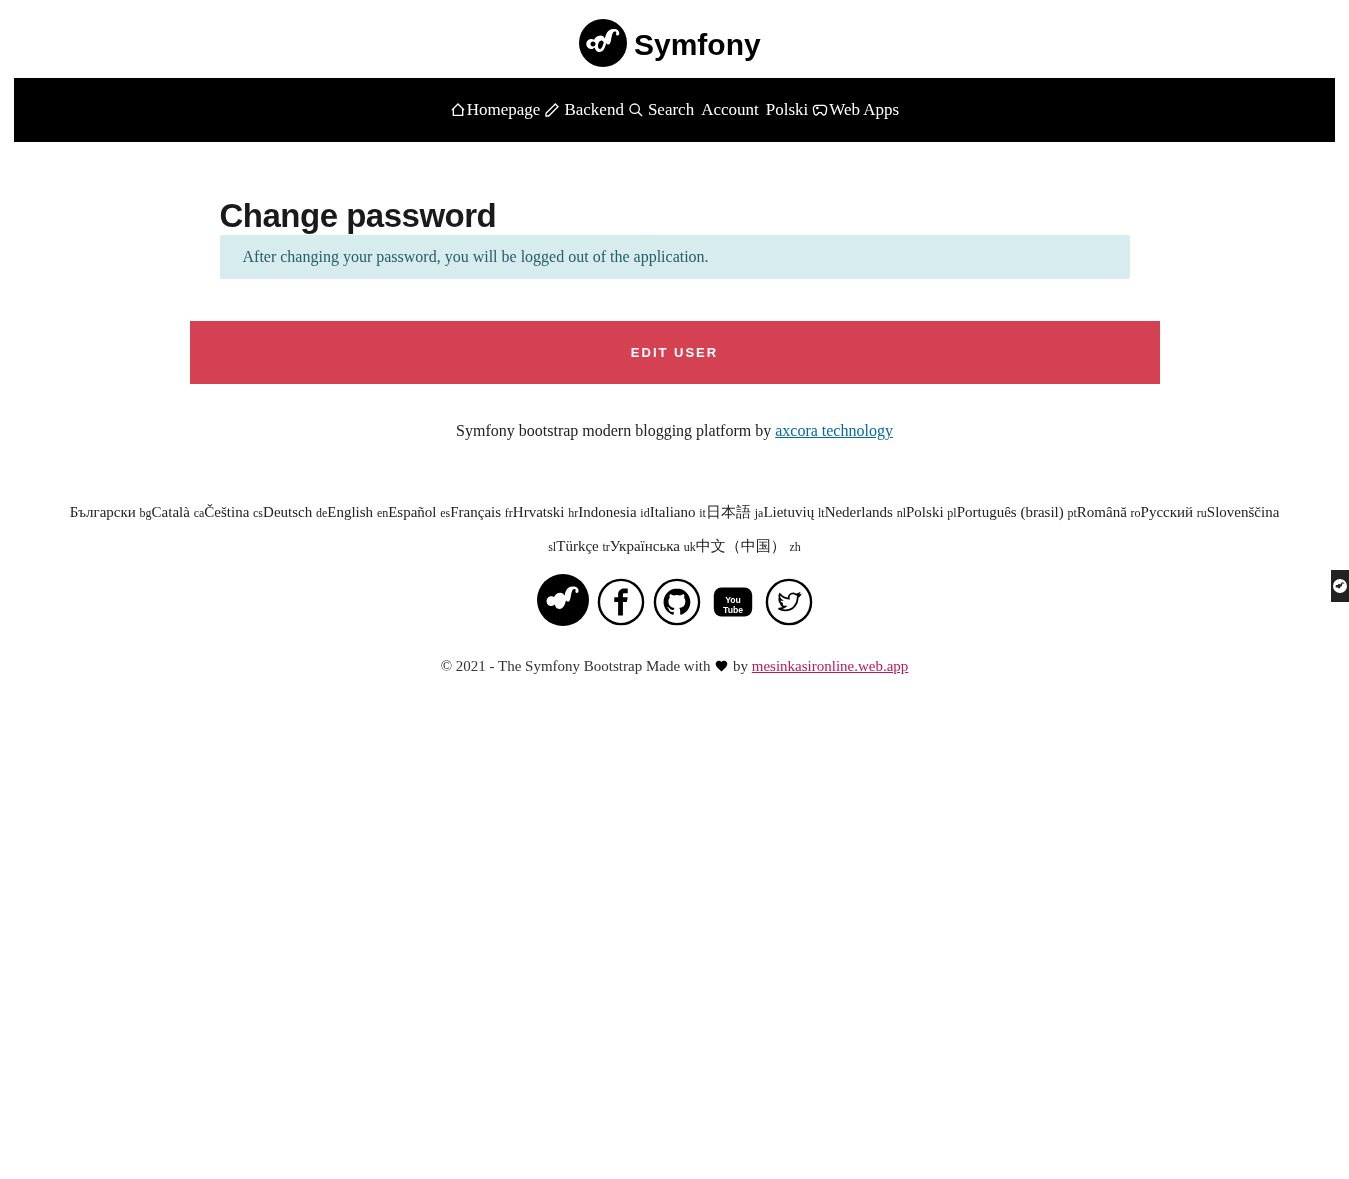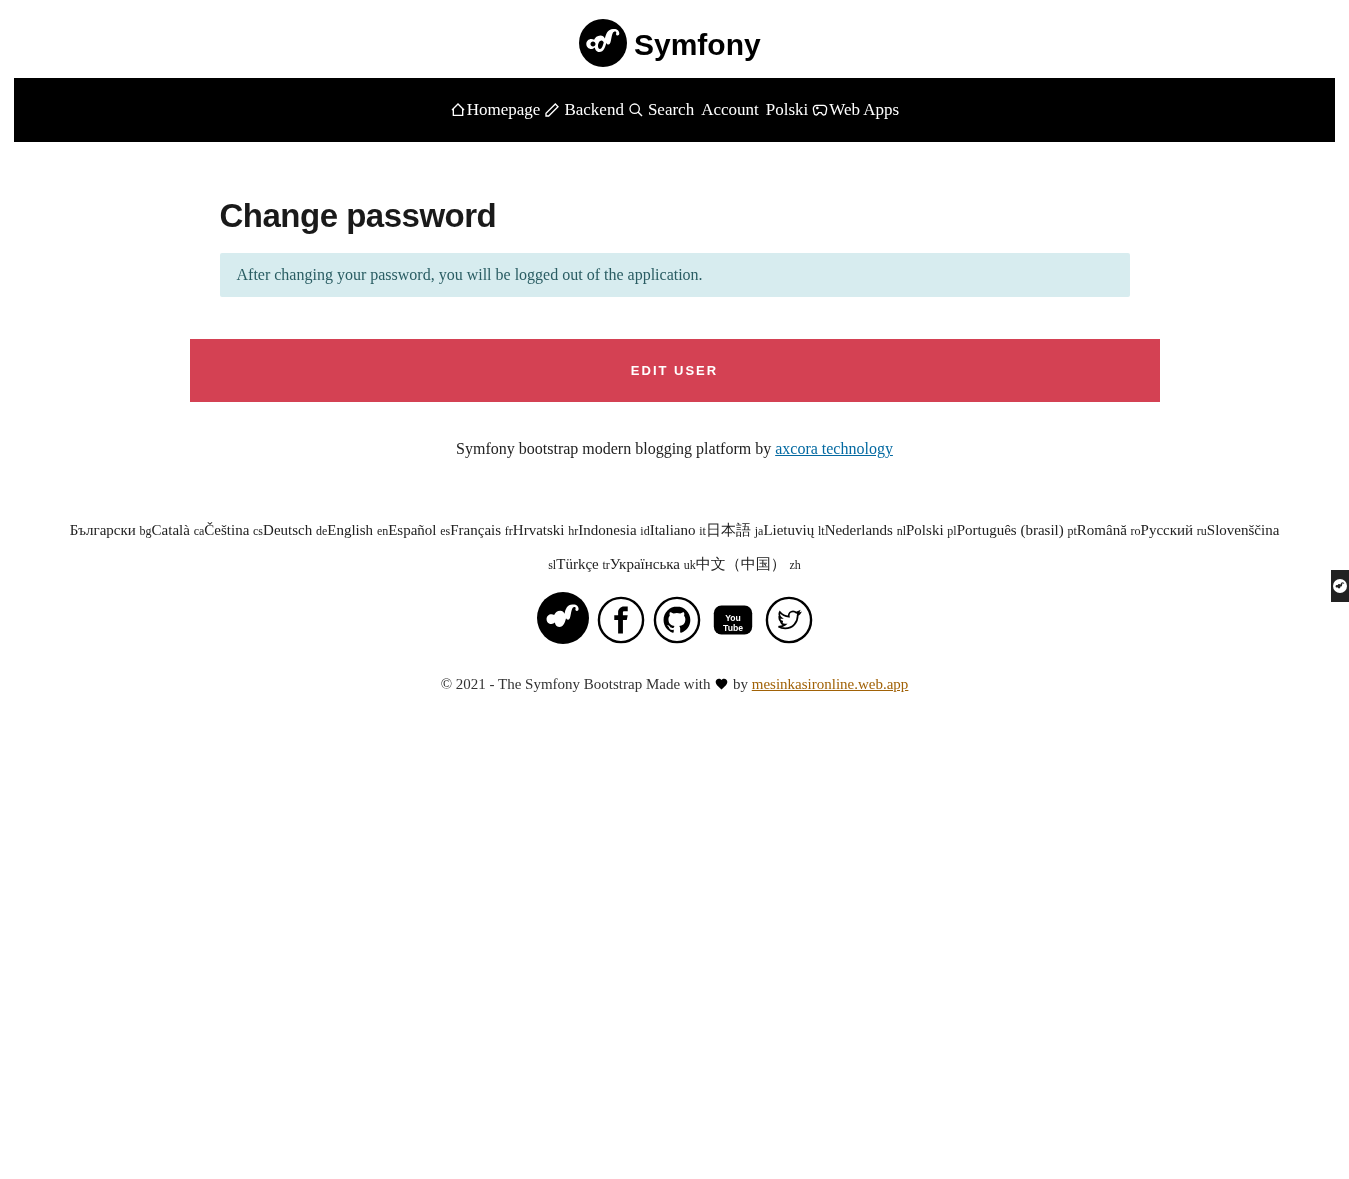--- a/index.html
+++ b/index.html
@@ -9,23 +9,23 @@
     
     .logo-area { text-align: center; padding: 4px 0 6px; }
     .logo-svg { display: inline-block; }
     
     .navbar { background: #000; color: #fff; display: flex; justify-content: center; align-items: center; padding: 20px 0; font-size: 17px; }
     .navbar a { color: #fff; text-decoration: none; display: inline-flex; align-items: center; padding: 2px 2px; }
     .nav-icon { width: 16px; height: 16px; margin-right: 1px; }
     
     .container { max-width: 910px; margin: 0 auto; padding: 55px 0 0; }
     
-    h1 { font-family: Arial, Helvetica, sans-serif; font-weight: 900; font-size: 33px; letter-spacing: -0.5px; color: #1a1a1a; margin-bottom: 18px; }
+    h1 { font-family: Arial, Helvetica, sans-serif; font-weight: 900; font-size: 33px; letter-spacing: -0.5px; color: #1a1a1a; }
     
-    .alert-info { background: #d7ecef; color: #2a5d63; padding: 13px 17px; margin-bottom: 18px; border-radius: 2px; font-size: 16px; }
+    .alert-info { background: #d7ecef; color: #2a5d63; padding: 13px 23px; margin-bottom: 18px; border-radius: 2px; font-size: 16px; }
     
     .form-group { margin-bottom: 17px; }
     label { display: block; font-size: 16px; color: #222; margin-bottom: 8px; }
     .form-control { width: 100%; padding: 7px 12px; font-size: 15px; border: 1px solid #ccc; border-radius: 3px; height: 34px; }
     .form-control.filled { background: #fbfac5; font-family: Arial, sans-serif; }
     
     .btn-primary { background: #d44153; color: #fff; border: none; padding: 14px 22px; font-family: Arial, sans-serif; font-weight: 700; font-size: 13px; letter-spacing: 1.5px; cursor: pointer; }
     
     .edit-user-bar { background: #d44153; color: #fff; text-align: center; padding: 24px 0; font-family: Arial, sans-serif; font-weight: 700; font-size: 13px; letter-spacing: 2px; margin-top: 42px; cursor: pointer; max-width: 970px; margin-left: auto; margin-right: auto; }
     
@@ -33,21 +33,21 @@
     .footer-tagline a { color: #0369a1; text-decoration: underline; }
     
     .locales { text-align: center; line-height: 2.1; padding: 0 40px; margin-bottom: 8px; }
     .locales a { color: #222; text-decoration: none; font-size: 15px; }
     .loc-code { font-size: 12px; }
     
     .social-row { text-align: center; padding: 4px 0 28px; }
     .social-row a { display: inline-block; margin: 0 2px; }
     
     .copyright { text-align: center; font-size: 15px; color: #333; padding-bottom: 40px; }
-    .copyright a { color: #a16207; text-decoration: underline; }
+    .copyright a { color: #be185d; text-decoration: underline; }
     .heart { display: inline-block; vertical-align: -2px; }
     
     .sf-toolbar { position: fixed; right: 0; top: 570px; width: 18px; height: 32px; background: #222; display: flex; align-items: center; justify-content: center; }
   </style>
 </head>
 <body>
 
 <div class="page-wrap">
 
   <div class="logo-area">

